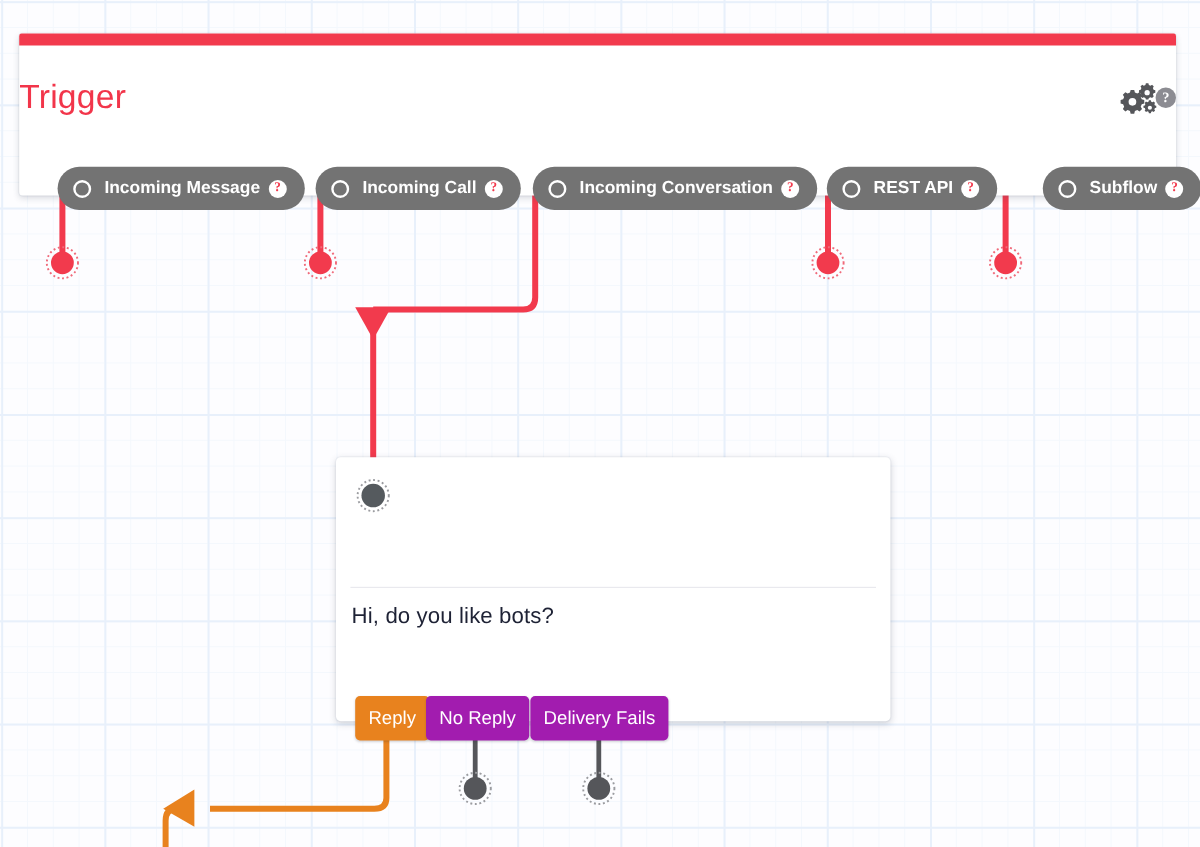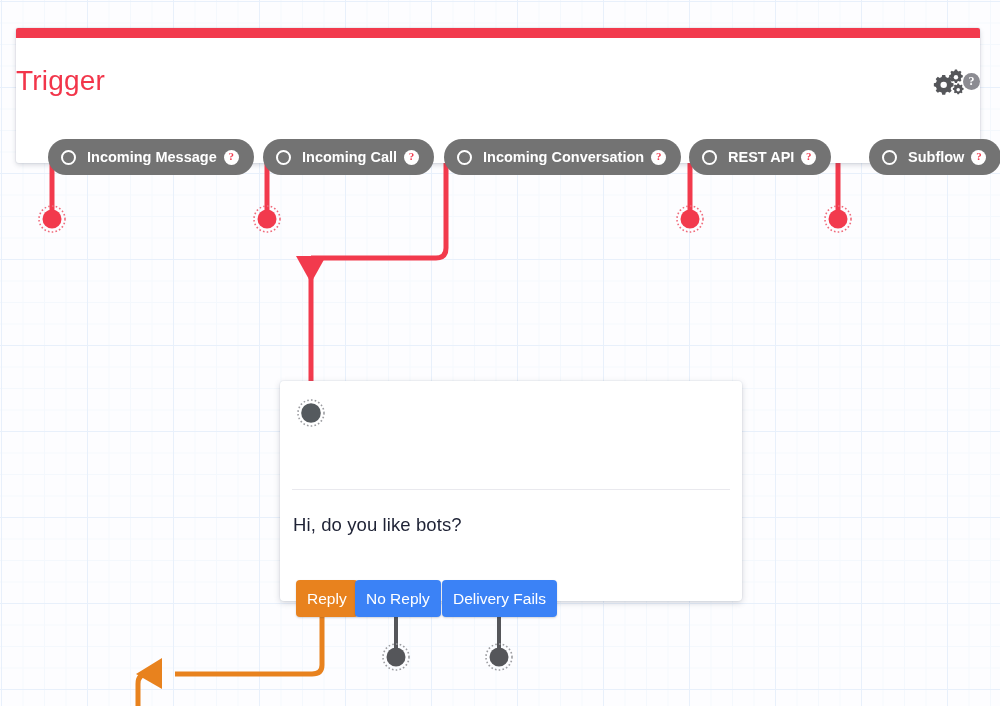--- a/index.html
+++ b/index.html
@@ -121,21 +121,20 @@
   }
   #node-divider {
     position:absolute; left:12px; top:108px; width:438px; height:1px;
     background:#e9e9ee;
   }
   #node-body {
     position:absolute; left:13px; top:121px; width:430px;
     color:#1e2235;
     font-size:18.5px;
     letter-spacing:.1px;
-    margin-top:12px;
   }
   #in-dot {
     position:absolute; left:16px; top:17px;
     width:30px; height:30px;
     z-index:7;
   }
 
   
   .outcome {
     position:absolute; height:37px;
@@ -143,21 +142,21 @@
     display:flex; align-items:center; justify-content:center;
     padding:0 11px;
     color:#ffffff;
     font-size:15.5px;
     white-space:nowrap;
     cursor:pointer;
     z-index:8;
     box-shadow:0 1px 2px rgba(40,45,60,.2);
   }
   .outcome.reply { background:#e8821e; }
-  .outcome.gray  { background:#3b82f6; }
+  .outcome.gray  { background:#a21caf; }
 
   
   .endpoint {
     position:absolute; width:30px; height:30px; z-index:7; cursor:pointer;
   }
 </style>
 </head>
 <body>
 
 <div id="canvas"></div>

